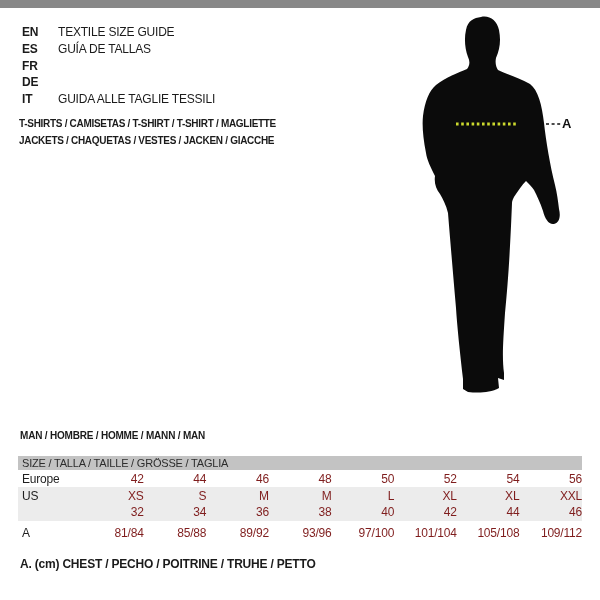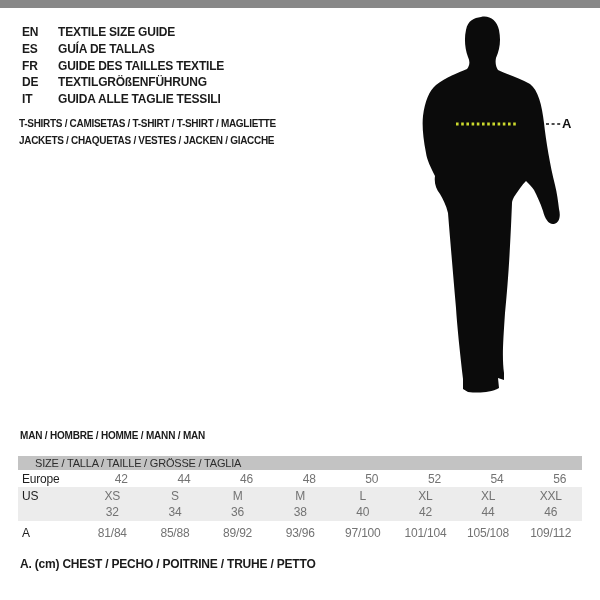--- a/index.html
+++ b/index.html
@@ -7,64 +7,62 @@
     position:relative; width:600px; height:600px; margin:8px auto;
     background:#ffffff; overflow:hidden;
     font-family:"Liberation Sans", sans-serif;
     color:#1b1b1b;
     -webkit-font-smoothing:antialiased;
   }
   
   .lang-list { position:absolute; left:22px; top:16px; }
   .lang-row { display:flex; height:16.7px; align-items:center; }
   .lang-code { width:36px; font-size:12px; font-weight:bold; letter-spacing:-0.2px; }
-  .lang-title { font-size:12px; font-weight:bold; letter-spacing:-0.2px; white-space:nowrap; }
+  .lang-title { font-size:12px; font-weight:normal; letter-spacing:-0.2px; white-space:nowrap; }
   
   .categories { position:absolute; left:19px; top:108px; }
   .category-line { font-size:10px; font-weight:bold; letter-spacing:-0.3px; line-height:16.6px; white-space:nowrap; }
   
   .figure { position:absolute; left:410px; top:5px; width:165px; height:393px; }
   .figure svg { position:absolute; left:0; top:0; }
   .measure-label { position:absolute; left:152px; top:103px; font-size:13px; font-weight:600; color:#111; }
   
   .section-title { position:absolute; left:20px; top:422px; font-size:10px; font-weight:bold; letter-spacing:-0.2px; }
   
   .size-table { position:absolute; left:18px; top:448px; width:564px; font-size:12px; letter-spacing:-0.2px; }
-  .t-header { height:14px; line-height:14px; background:#c3c3c3; font-size:11px; color:#2d2d2d; padding-left:17px; }
+  .t-header { height:14px; line-height:14px; background:#c3c3c3; font-size:11px; color:#2d2d2d; padding-left:4px; }
   .t-row { display:flex; align-items:center; }
   .row-europe { height:17px;gap:18px; }
   .t-band { background:#ececec; padding:1px 0; }
   .t-band .t-row { height:16px; }
   .row-a { height:23px; }
   .t-label { width:59px; padding-left:4px; color:#1f1f1f; }
-  .t-cell { flex:1; text-align:center; color:#737373; }
+  .t-cell { flex:1; text-align:right; color:#7f1d1d; }
   
   .footnote { position:absolute; left:20px; top:549px; font-size:12px; font-weight:bold; letter-spacing:-0.2px;text-align:right; }
 </style>
 </head>
 <body>
 
 <div class="canvas">
 
   <div class="lang-list">
     <div class="lang-row">
       <span class="lang-code">EN</span>
       <span class="lang-title">TEXTILE SIZE GUIDE</span>
     </div>
     <div class="lang-row">
       <span class="lang-code">ES</span>
       <span class="lang-title">GUÍA DE TALLAS</span>
     </div>
     <div class="lang-row">
       <span class="lang-code">FR</span>
-      <span class="lang-title">GUIDE DES TAILLES TEXTILE</span>
     </div>
     <div class="lang-row">
       <span class="lang-code">DE</span>
-      <span class="lang-title">TEXTILGRÖßENFÜHRUNG</span>
     </div>
     <div class="lang-row">
       <span class="lang-code">IT</span>
       <span class="lang-title">GUIDA ALLE TAGLIE TESSILI</span>
     </div>
   </div>
 
   <div class="categories">
     <div class="category-line">T-SHIRTS / CAMISETAS / T-SHIRT / T-SHIRT / MAGLIETTE</div>
     <div class="category-line">JACKETS / CHAQUETAS / VESTES / JACKEN / GIACCHE</div>

